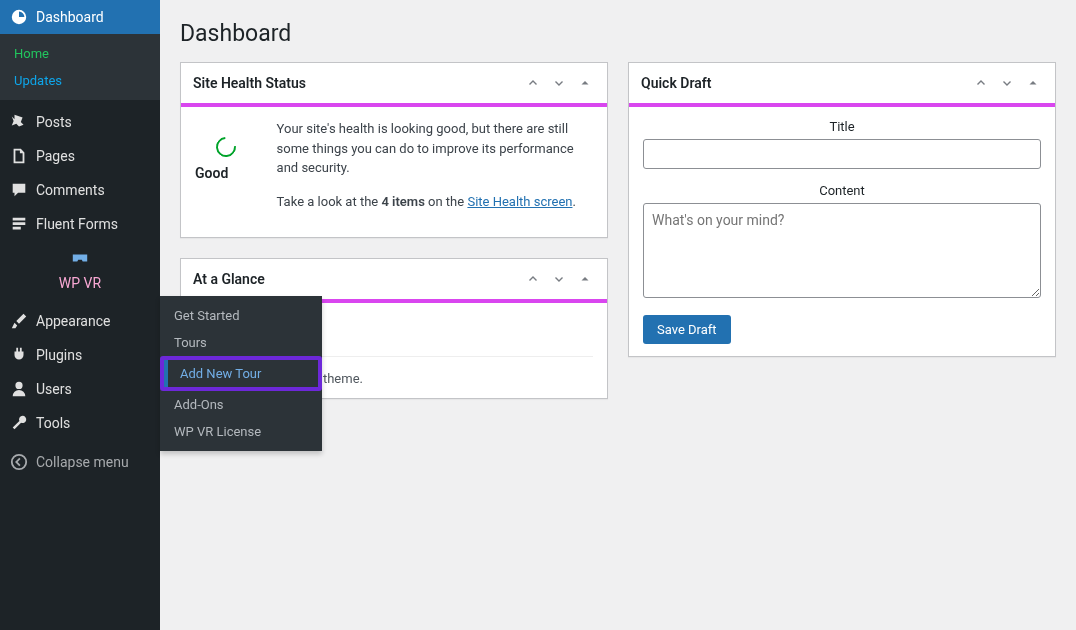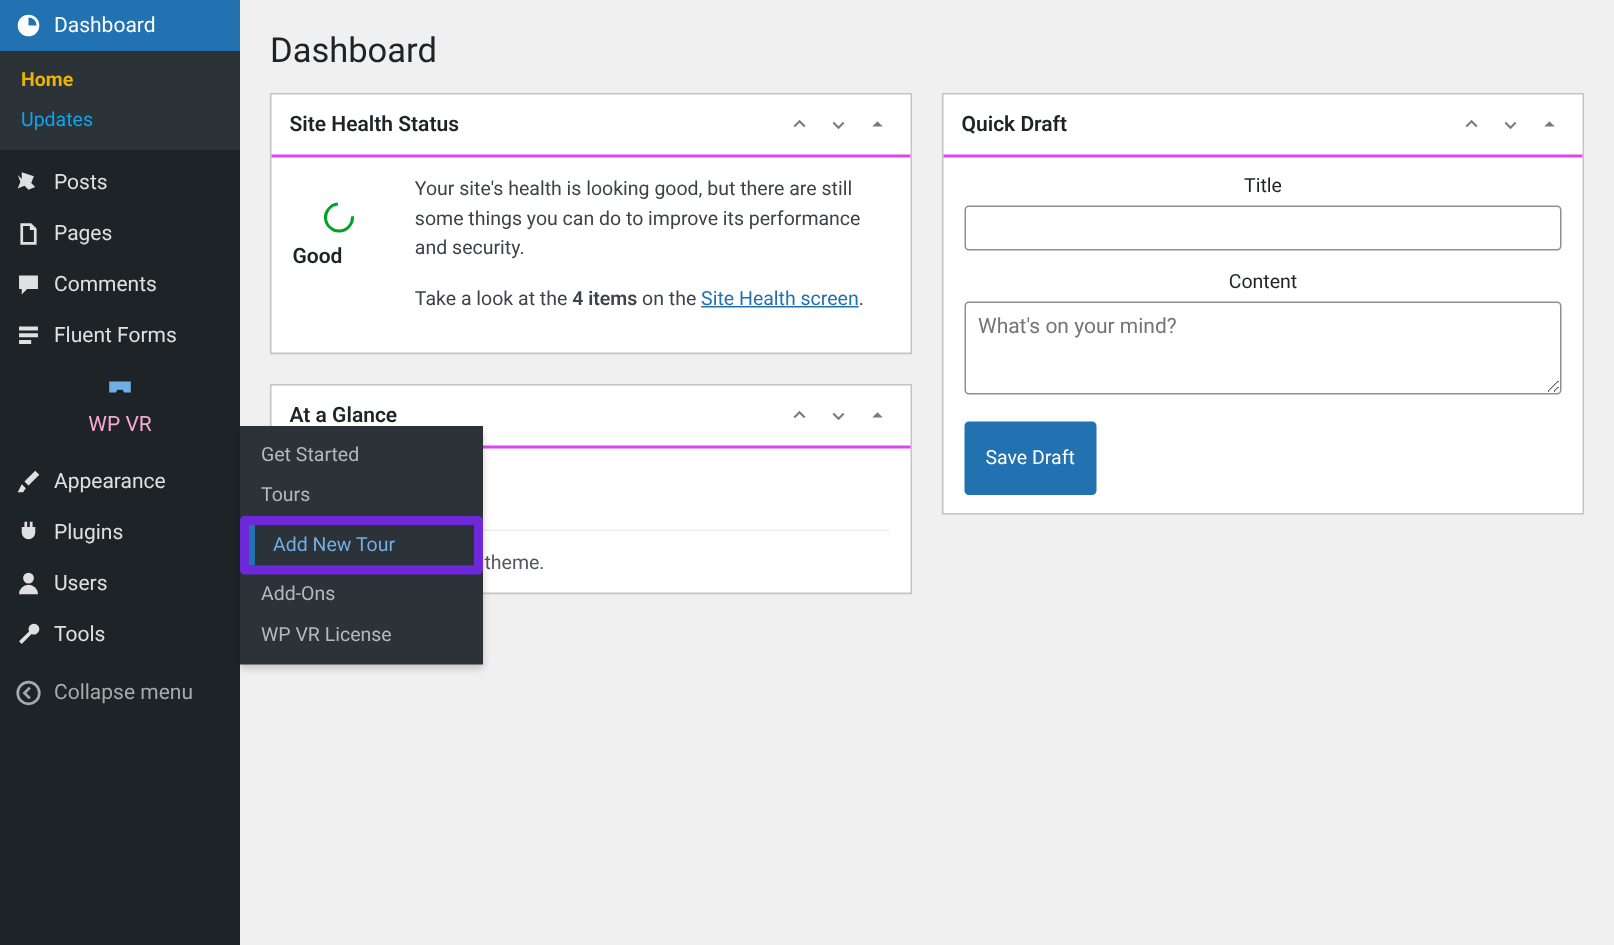--- a/index.html
+++ b/index.html
@@ -8,36 +8,36 @@
     
     .sidebar { width: 160px; background: #1d2327; color: #fff; flex-shrink: 0; position: relative; }
     .sb-item { display: flex; align-items: center; padding: 8px 10px; color: #e0e0e0; font-size: 14px; cursor: pointer; gap: 8px; position: relative; }
     .sb-item.current { background: #2271b1; color: #fff; }
     .sb-item.current::after { content: ""; position: absolute; right: -8px; top: 50%; transform: translateY(-50%); border: 8px solid transparent; border-right-color: #f0f0f1; }
     .sb-item.active { color: #f9a8d4; flex-direction: column; }
     .sb-icon { width: 18px; height: 18px; display: inline-flex; align-items: center; justify-content: center; flex-shrink: 0; }
     .sb-icon svg { width: 18px; height: 18px; fill: currentColor; }
     .sb-sub { background: #2c3338; padding: 6px 0; }
     .sb-sub-item { padding: 6px 14px; font-size: 13px; color: #0ea5e9; cursor: pointer; }
-    .sb-sub-item.sel { color: #eab308; font-weight: 700; }
+    .sb-sub-item.sel { color: #22c55e; font-weight: 400; }
     .sb-sep { height: 5px; background: transparent; }
     
     
-    .flyout { position: absolute; left: 160px; top: 284px; width: 162px; background: #2c3338; z-index: 50; box-shadow: 0 3px 5px rgba(0,0,0,.2); padding: 6px 0; }
+    .flyout { position: absolute; left: 160px; top: 296px; width: 162px; background: #2c3338; z-index: 50; box-shadow: 0 3px 5px rgba(0,0,0,.2); padding: 6px 0; }
     .fly-item { padding: 6px 14px; font-size: 13px; color: #b4b9be; cursor: pointer; }
-    .fly-hl-box { border: 6px solid #6d28d9; border-radius: 3px; }
+    .fly-hl-box { border: 4px solid #6d28d9; border-radius: 3px; }
     .fly-hl-inner { border-left: 4px solid #2271b1; padding: 6px 12px; color: #72aee6; font-size: 13px; }
     
     
     .main { flex: 1; padding: 0 20px 20px 20px; overflow: auto; }
     h1.page-title { font-size: 23px; font-weight: 400; color: #1d2327; padding: 20px 0 15px 0; }
     .cards { display: flex; gap: 20px; align-items: flex-start; }
     .col { flex: 1; display: flex; flex-direction: column; gap: 20px; }
     .card { background: #fff; border: 1px solid #c3c4c7; box-shadow: 0 1px 1px rgba(0,0,0,.04); }
-    .card-hd { display: flex; align-items: center; justify-content: space-between; padding: 10px 12px; border-bottom: 2px solid #d946ef; }
+    .card-hd { display: flex; align-items: center; justify-content: space-between; padding: 10px 12px; border-bottom: 4px solid #d946ef; }
     .card-hd h2 { font-size: 14px; font-weight: 600; color: #1d2327; }
     .card-ctrl { display: flex; gap: 6px; color: #787c82; }
     .card-ctrl span { cursor: pointer; }
     .card-body { padding: 12px 14px; font-size: 13px; color: #3c434a; }
     
     .sh-row { display: flex; gap: 20px; }
     .sh-ind { width: 130px; }
     .sh-circle { width: 20px; height: 20px; border: 2px solid #00a32a; border-radius: 50%; margin: 18px auto 8px; border-top-color: transparent; transform: rotate(40deg); }
     .sh-good { font-weight: 600; font-size: 14px; color: #1d2327; }
     .sh-txt p { margin-bottom: 14px; line-height: 1.5; }
@@ -45,22 +45,22 @@
     .sh-txt b { font-weight: 600; }
     
     .glance-row { display: flex; align-items: center; gap: 6px; color: #2271b1; padding: 6px 0 16px 0; }
     .glance-row .g-icon { color: #8c8f94; }
     .glance-theme { border-top: 1px solid #eee; padding-top: 14px; color: #50575e; }
     .glance-theme a { color: #2271b1; text-decoration: underline; }
     
     .qd-field { margin-bottom: 14px; }
     .qd-label { display: block; font-size: 13px; color: #1d2327; margin-bottom: 5px; text-align: center; }
     .qd-input { width: 100%; padding: 4px 8px; border: 1px solid #8c8f94; border-radius: 3px; font-size: 14px; height: 30px; }
-    .qd-ta { width: 100%; height: 62px; padding: 8px; border: 1px solid #8c8f94; border-radius: 3px; font-size: 14px; resize: vertical; font-family: inherit; }
-    .qd-btn { background: #2271b1; color: #fff; border: none; border-radius: 3px; padding: 17px 14px; font-size: 13px; cursor: pointer; }
+    .qd-ta { width: 100%; height: 95px; padding: 8px; border: 1px solid #8c8f94; border-radius: 3px; font-size: 14px; resize: vertical; font-family: inherit; }
+    .qd-btn { background: #2271b1; color: #fff; border: none; border-radius: 3px; padding: 7px 14px; font-size: 13px; cursor: pointer; }
     
     .chev { width: 20px; height: 20px; display:inline-flex; align-items:center; justify-content:center; }
   </style>
 </head>
 <body>
 
 <div class="sidebar">
   <div class="sb-item current">
     <span class="sb-icon">
         <svg viewBox="0 0 20 20">

